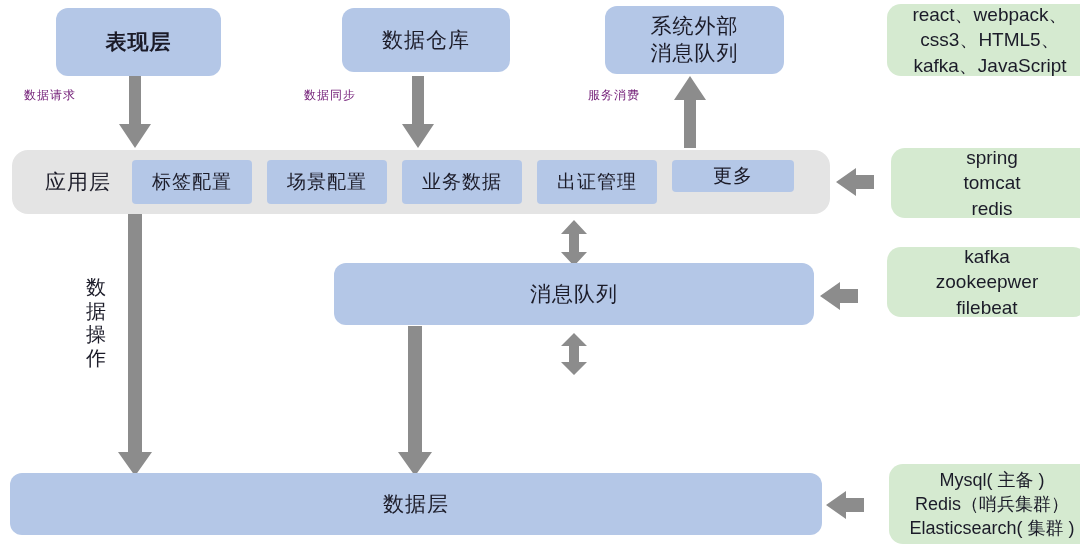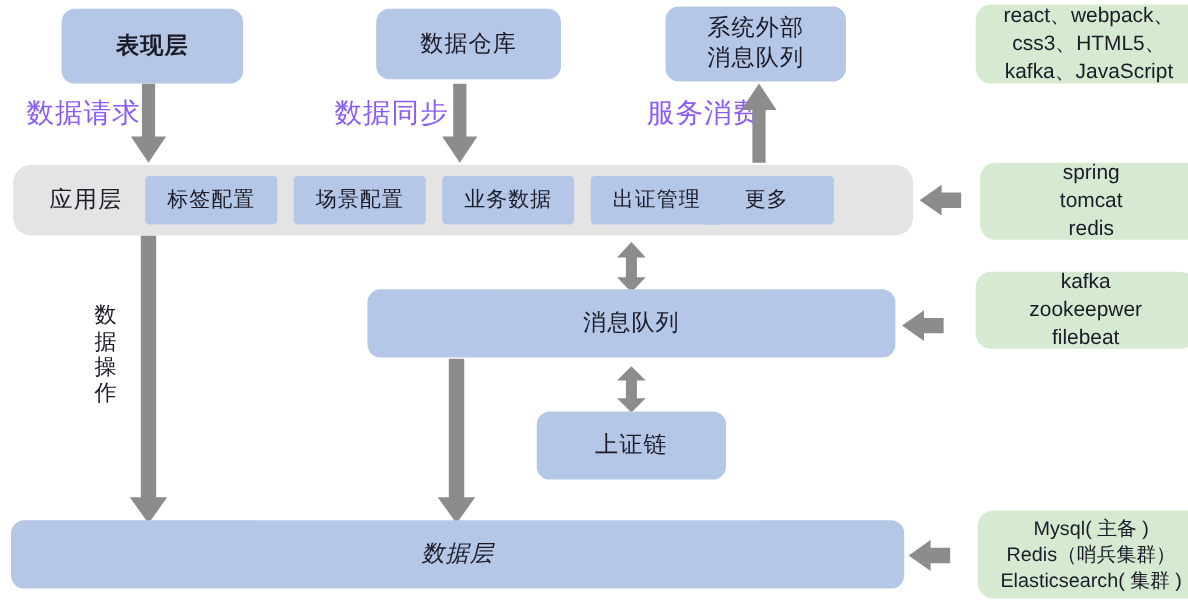--- a/index.html
+++ b/index.html
@@ -50,22 +50,22 @@
   .green {
     background: #d5ead0;
     border-radius: 14px;
     font-size: 19px;
     color: #1b1b28;
     line-height: 1.35;
     margin-left: 21px;
   }
   .label {
     position: absolute;
-    font-size: 25px;
-    color: #8b5cf6;
+    font-size: 12px;
+    color: #701a75;
     letter-spacing: 1px;
     white-space: pre-line;
     line-height: 1.2;
   }
   .label-vert {
     position: absolute;
     font-size: 20px;
     color: #1b1b28;
     line-height: 1.18;
     text-align: center;
@@ -82,21 +82,21 @@
 <div id="canvas">
 
   <div class="box blue" style="left:56px; top:8px; width:165px; height:68px;font-weight:bold;">
     <span>表现层</span>
   </div>
 
   <div class="box blue" style="left:330px; top:8px; width:168px; height:64px;margin-left:12px;">
     <span>数据仓库</span>
   </div>
 
-  <div class="box blue" style="left:605px; top:6px; width:164px; height:68px;">
+  <div class="box blue" style="left:605px; top:6px; width:179px; height:68px;">
     <span>系统外部
 消息队列</span>
   </div>
 
   <div class="box green" style="left:866px; top:4px; width:206px; height:72px;">
     <span>react、webpack、
 css3、HTML5、
 kafka、JavaScript</span>
   </div>
 
@@ -139,21 +139,21 @@
   </div>
 
   <div class="box blue-sub" style="left:402px; top:160px; width:120px; height:44px;">
     <span>业务数据</span>
   </div>
 
   <div class="box blue-sub" style="left:537px; top:160px; width:120px; height:44px;">
     <span>出证管理</span>
   </div>
 
-  <div class="box blue-sub" style="left:636px; top:160px; width:122px; height:44px;">
+  <div class="box blue-sub" style="left:672px; top:160px; width:122px; height:32px;">
     <span>更多</span>
   </div>
 
   <div class="arrow" style="left:836px; top:163px;">
     <svg width="38" height="38" viewBox="0 0 38 38">
       <polygon points="0,19 20,5 20,12 38,12 38,26 20,26 20,33" fill="#8c8c8c"></polygon>
     </svg>
   </div>
 
   <div class="box green" style="left:870px; top:148px; width:202px; height:70px;">
@@ -189,38 +189,35 @@
       <polygon points="15,0 28,13 20,13 20,29 28,29 15,42 2,29 10,29 10,13 2,13" fill="#8c8c8c"></polygon>
     </svg>
   </div>
 
   <div class="arrow" style="left:394px; top:326px;">
     <svg width="42" height="152" viewBox="0 0 42 152">
       <polygon points="14,0 28,0 28,126 38,126 21,150 4,126 14,126" fill="#8c8c8c"></polygon>
     </svg>
   </div>
 
-  <div class="box blue" style="left:488px; top:374px; width:172px; height:62px;">
-    <span>上证链</span>
-  </div>
 
   <div class="arrow" style="left:114px; top:214px;">
     <svg width="42" height="264" viewBox="0 0 42 264">
       <polygon points="14,0 28,0 28,238 38,238 21,262 4,238 14,238" fill="#8c8c8c"></polygon>
     </svg>
   </div>
 
   <div class="label-vert" style="left:84px; top:276px;">
     <div>数</div>
     <div>据</div>
     <div>操</div>
     <div>作</div>
   </div>
 
-  <div class="box blue" style="left:10px; top:473px; width:812px; height:62px;font-style:italic;">
+  <div class="box blue" style="left:10px; top:473px; width:812px; height:62px;">
     <span>数据层</span>
   </div>
 
   <div class="arrow" style="left:826px; top:486px;">
     <svg width="38" height="38" viewBox="0 0 38 38">
       <polygon points="0,19 20,5 20,12 38,12 38,26 20,26 20,33" fill="#8c8c8c"></polygon>
     </svg>
   </div>
 
   <div class="box green" style="left:868px; top:464px; width:206px; height:80px; font-size:18px;">

